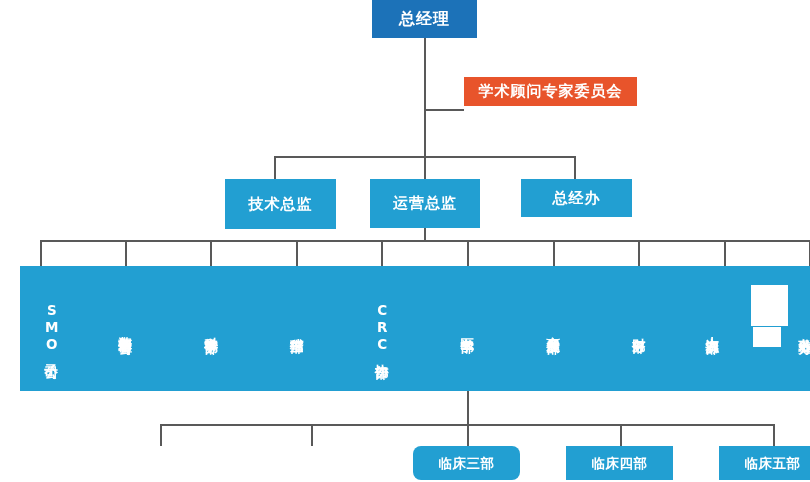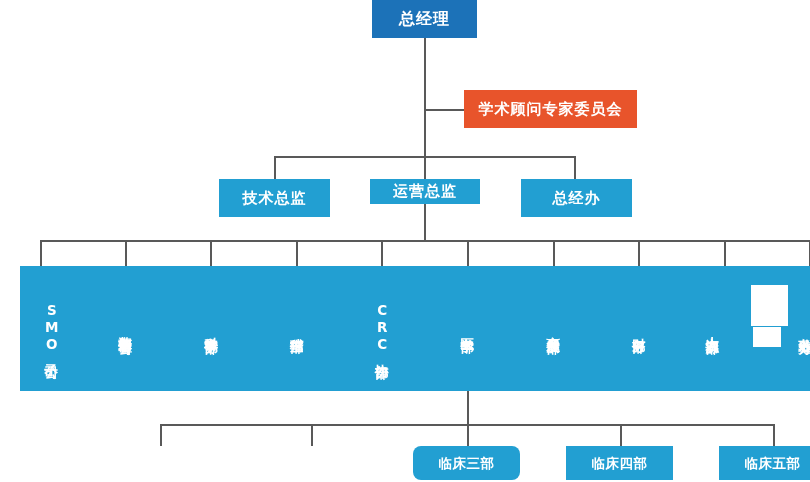--- a/index.html
+++ b/index.html
@@ -103,25 +103,25 @@
   <div class="ln lnv" style="left:447px; top:391px; height:55px;"></div>
   <div class="ln lnh" style="left:140px; top:424px; width:615px;"></div>
   <div class="ln lnv" style="left:140px; top:424px; height:22px;"></div>
   <div class="ln lnv" style="left:291px; top:424px; height:22px;"></div>
   <div class="ln lnv" style="left:447px; top:424px; height:22px;"></div>
   <div class="ln lnv" style="left:600px; top:424px; height:22px;"></div>
   <div class="ln lnv" style="left:753px; top:424px; height:22px;"></div>
 
   <div class="node top" style="left:352px; top:0px; width:105px; height:38px;">总经理</div>
 
-  <div class="node orange" style="left:444px; top:90px; width:173px; height:38px;">学术顾问专家委员会</div>
+  <div class="node orange" style="left:444px; top:77px; width:173px; height:29px;">学术顾问专家委员会</div>
 
-  <div class="node blue" style="left:199px; top:179px; width:111px; height:38px;">技术总监</div>
+  <div class="node blue" style="left:205px; top:179px; width:111px; height:50px;">技术总监</div>
 
-  <div class="node blue" style="left:350px; top:179px; width:110px; height:25px;">运营总监</div>
+  <div class="node blue" style="left:350px; top:179px; width:110px; height:49px;">运营总监</div>
 
   <div class="node blue" style="left:501px; top:179px; width:111px; height:38px;">总经办</div>
 
   <div class="band" style="left:0px; top:266px; width:810px; height:125px;">
 
     <div class="vcell" style="left:0px; width:62px;">
       <span class="vtext">SMO子公司</span>
     </div>
     <div class="vcell" style="left:62px; width:86px;">
       <span class="vtext">数据管理子公司</span>

